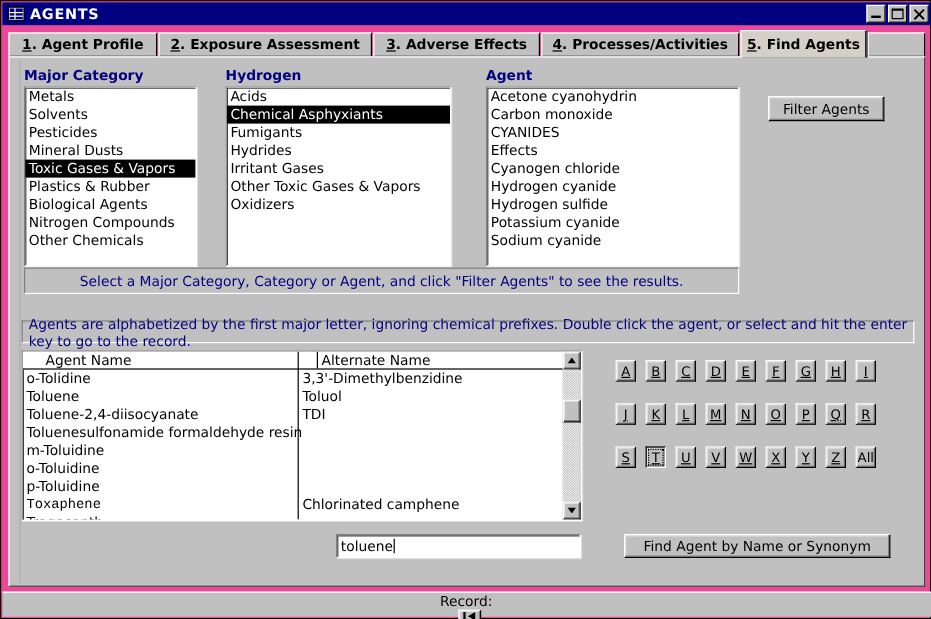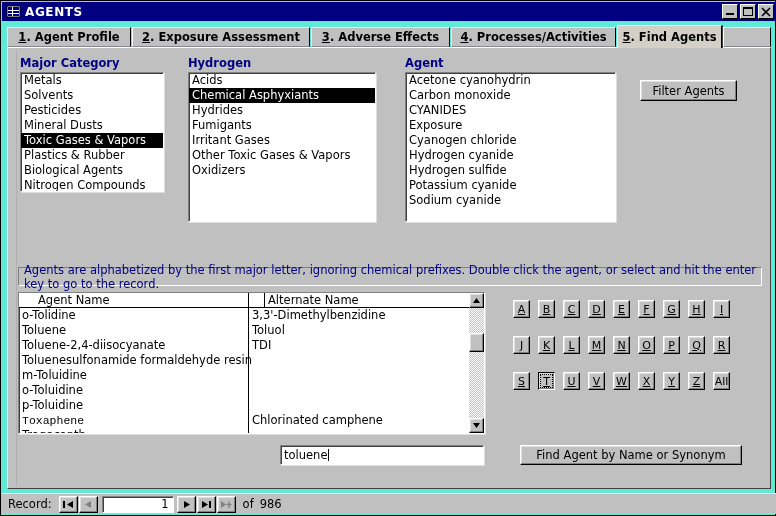--- a/index.html
+++ b/index.html
@@ -4,21 +4,21 @@
 <style>
   html,body{margin:0;padding:0;}
   body{
     width:776px;height:516px;overflow:hidden;
     background:#c0c0c0;
     font-family:"DejaVu Sans","Liberation Sans",sans-serif;
     font-size:11px;color:#000;
     -webkit-font-smoothing:none;
   }
   .app{position:relative;width:776px;height:516px;box-sizing:border-box;
-       border:1px solid #000;background:#5eead4;}
+       border:1px solid #000;background:#ec4899;}
 
   
   .titlebar{position:absolute;left:1px;top:1px;width:774px;height:19px;
     background:#000080;display:flex;align-items:center;padding:0 2px;box-sizing:border-box;}
   .tb-icon{width:16px;height:14px;margin:0 3px 0 2px;flex:none;position:relative;}
   .tb-title{color:#fff;font-weight:bold;font-size:12px;letter-spacing:.6px;flex:1;
     font-family:"DejaVu Sans","Liberation Sans",sans-serif;}
   .tb-btns{display:flex;gap:2px;align-items:center;}
   .tb-btn{width:16px;height:15px;background:#c0c0c0;
     border-top:1px solid #fff;border-left:1px solid #fff;
@@ -117,21 +117,21 @@
   .tbox{position:absolute;box-sizing:border-box;background:#fff;
     border-top:1px solid #808080;border-left:1px solid #808080;
     border-right:1px solid #fff;border-bottom:1px solid #fff;
     box-shadow:inset 1px 1px 0 #404040, 1px 1px 0 #dfdfdf;
     display:flex;align-items:center;padding-left:3px;font-size:11.5px;}
   .caret{display:inline-block;width:1px;height:12px;background:#000;margin-left:1px;}
 
   
   .navbar{position:absolute;left:1px;bottom:1px;width:774px;height:21px;
     background:#c0c0c0;border-top:1px solid #fff;display:flex;align-items:center;
-    padding-left:6px;box-sizing:border-box;font-size:11.5px;gap:0;}
+    padding-left:6px;box-sizing:border-box;font-size:11.5px;gap:0;flex-direction:column;}
   .navbtn{width:19px;height:17px;box-sizing:border-box;background:#c0c0c0;
     border-top:1px solid #fff;border-left:1px solid #fff;
     border-right:1px solid #000;border-bottom:1px solid #000;
     box-shadow:inset -1px -1px 0 #808080, inset 1px 1px 0 #dfdfdf;
     display:flex;align-items:center;justify-content:center;margin-right:1px;}
   .navbox{width:72px;height:17px;box-sizing:border-box;background:#fff;
     border-top:1px solid #808080;border-left:1px solid #808080;
     border-right:1px solid #fff;border-bottom:1px solid #fff;
     box-shadow:inset 1px 1px 0 #404040;
     display:flex;align-items:center;justify-content:flex-end;padding-right:4px;
@@ -196,56 +196,57 @@
   </div>
 
   <div class="page">
 
     <div class="lside"></div>
 
     <div class="lbl" style="left:12px;top:8px;">Major Category</div>
     <div class="lbl" style="left:180px;top:8px;">Hydrogen</div>
     <div class="lbl" style="left:397px;top:8px;">Agent</div>
 
-    <div class="sunken" style="left:12px;top:24px;width:144px;height:120px;">
+    <div class="sunken" style="left:12px;top:24px;width:144px;height:150px;">
       <div class="listitem">Metals</div>
       <div class="listitem">Solvents</div>
       <div class="listitem">Pesticides</div>
       <div class="listitem">Mineral Dusts</div>
       <div class="listitem sel">Toxic Gases &amp; Vapors</div>
       <div class="listitem">Plastics &amp; Rubber</div>
       <div class="listitem">Biological Agents</div>
       <div class="listitem">Nitrogen Compounds</div>
       <div class="listitem">Other Chemicals</div>
     </div>
 
     <div class="sunken" style="left:180px;top:24px;width:188px;height:150px;">
       <div class="listitem">Acids</div>
       <div class="listitem sel">Chemical Asphyxiants</div>
+      <div class="listitem">Fumigants</div>
       <div class="listitem">Hydrides</div>
-      <div class="listitem">Fumigants</div>
       <div class="listitem">Irritant Gases</div>
       <div class="listitem">Other Toxic Gases &amp; Vapors</div>
       <div class="listitem">Oxidizers</div>
     </div>
 
     <div class="sunken" style="left:397px;top:24px;width:211px;height:150px;">
       <div class="listitem">Acetone cyanohydrin</div>
       <div class="listitem">Carbon monoxide</div>
       <div class="listitem">CYANIDES</div>
-      <div class="listitem">Exposure</div>
+      <div class="listitem">Effects</div>
       <div class="listitem">Cyanogen chloride</div>
       <div class="listitem">Hydrogen cyanide</div>
       <div class="listitem">Hydrogen sulfide</div>
       <div class="listitem">Potassium cyanide</div>
       <div class="listitem">Sodium cyanide</div>
     </div>
 
     <div class="btn" style="left:632px;top:32px;width:97px;height:21px;">Filter Agents</div>
 
+    <div class="infobar center" style="left:12px;top:175px;width:596px;height:22px;">Select a Major Category, Category or Agent, and click "Filter Agents" to see the results.</div>
 
     <div class="infobar left" style="left:10px;top:219px;width:744px;height:19px;">Agents are alphabetized by the first major letter, ignoring chemical prefixes. Double click the agent, or select and hit the enter key to go to the record.</div>
 
     <div class="sunken" style="left:10px;top:244px;width:467px;height:142px;">
       <div class="ds-head" style="left:0;top:0;width:465px;">
         <div class="ds-col" style="left:0;width:230px;">Agent Name</div>
         <div class="ds-col" style="left:230px;width:220px;">Alternate Name</div>
       </div>
       <div style="position:absolute;left:0;top:15px;width:450px;">
         <div class="ds-row">

